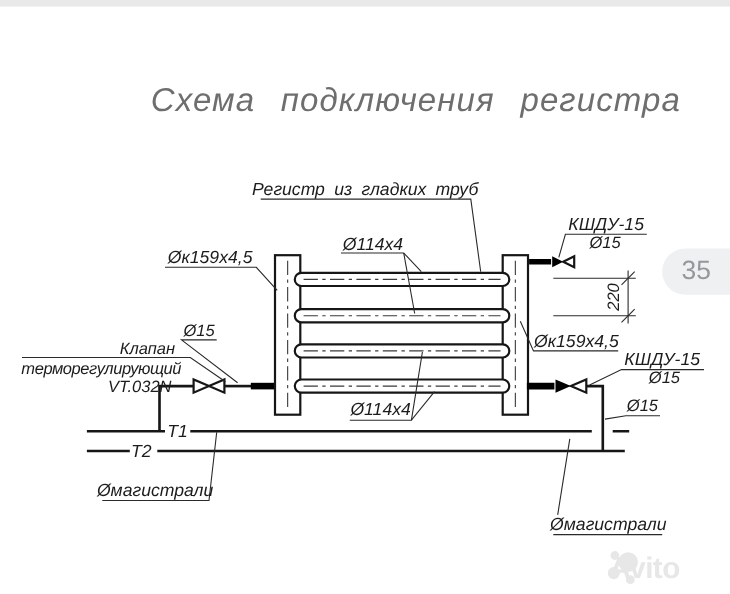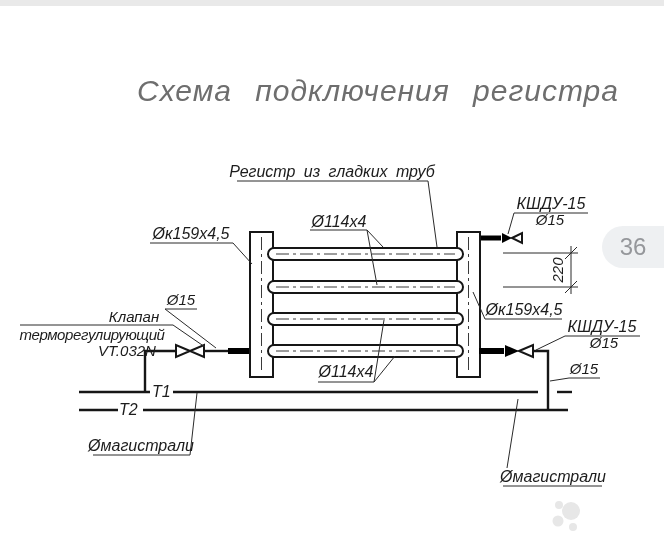--- a/index.html
+++ b/index.html
@@ -129,23 +129,24 @@
     <text class="lbl-sm" x="134" y="322" text-anchor="middle">Клапан</text>
     <text class="lbl-cond" x="92" y="340" text-anchor="middle">терморегулирующий</text>
     <text class="lbl-sm" x="127" y="356" text-anchor="middle">VT.032N</text>
     <text class="lbl" x="346" y="377" text-anchor="middle">Ø114х4</text>
     <text class="lbl" x="141" y="451" text-anchor="middle">Øмагистрали</text>
     <text class="lbl" x="553" y="482" text-anchor="middle">Øмагистрали</text>
   </g>
 </svg>
 
 <div class="badge">
-  <span>36</span>
+  <span>35</span>
 </div>
 
 <div class="watermark">
   <svg width="34" height="40" viewBox="0 0 34 40">
     <circle cx="19" cy="15" r="9" fill="#e7e7e7"></circle>
     <circle cx="7" cy="9" r="4" fill="#e7e7e7"></circle>
     <circle cx="6" cy="25" r="5.5" fill="#e7e7e7"></circle>
     <circle cx="21" cy="31" r="4" fill="#e7e7e7"></circle>
   </svg>
+  <span class="wm-text">Avito</span>
 </div>
 
 </body></html>

